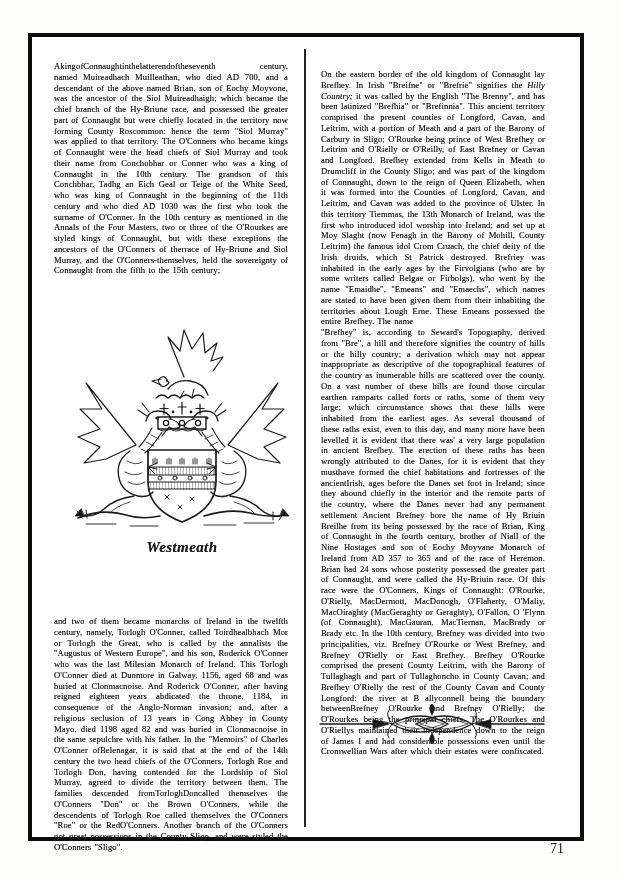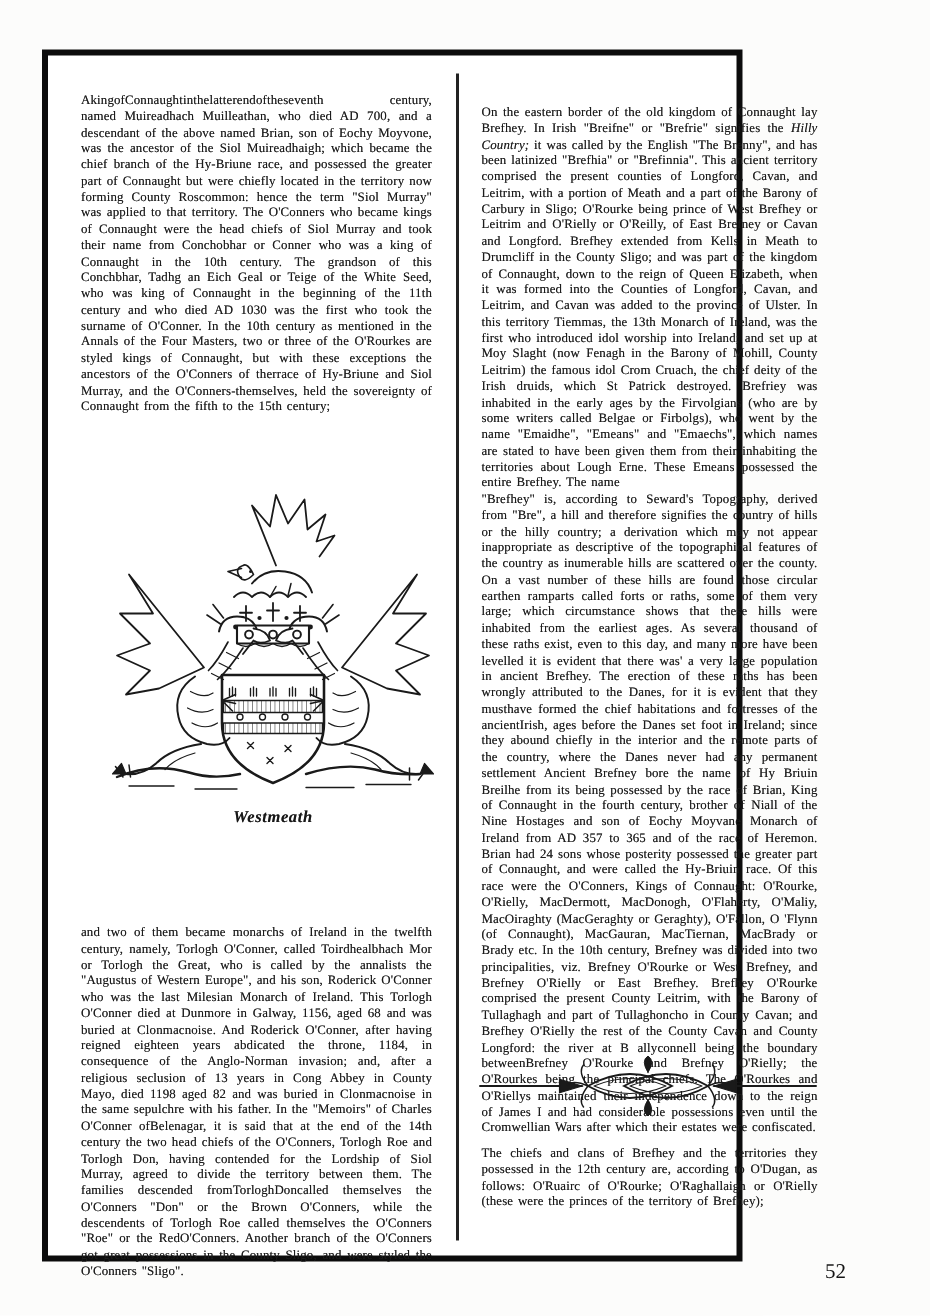--- a/index.html
+++ b/index.html
@@ -4,21 +4,21 @@
 <style>
   html,body { margin:0; padding:0; }
   body {
     width:620px; height:877px; position:relative;
     background:#fcfcfb;
     font-family:"Liberation Serif", serif;
     color:#1a1a1a;
   }
   .frame {
     position:absolute; left:28px; top:33px;
-    width:467px; height:808px;
+    width:556px; height:808px;
     border:4.5px solid #0c0c0c;
     background:#ffffff;
     box-sizing:border-box;
   }
   .col-divider {
     position:absolute; left:272px; top:12px;
     width:1.6px; height:778px; background:#222;
   }
   .para {
     position:absolute;
@@ -32,21 +32,21 @@
   #left-para1 { left:22px; top:24px;  width:234px; }
   #left-para2 { left:22px; top:542px; width:234px;margin-top:37px; }
   #right-para1 { left:289px; top:32px; width:224px; }
   #right-para2 { left:289px; top:726px; width:224px; }
   .crest-block {
     position:absolute; left:40px; top:288px; width:220px;
     text-align:center;
   }
   .crest-caption {
     margin-top:2px;
-    font-size:11px; font-style:italic; font-weight:bold;
+    font-size:15px; font-style:italic; font-weight:bold;
     letter-spacing:0.4px; color:#171717;
     text-shadow:0 0 0.3px rgba(20,20,20,0.6);
   }
   .ornament {
     position:absolute; left:286px; top:666px; width:228px; height:42px;
   }
   .page-number {
     position:absolute; left:550px; top:841px;
     font-size:14px; color:#141414;
   }
@@ -163,19 +163,16 @@
         <path d="M74,21 q28,-16 56,0 q-28,16 -56,0 z"></path>
         <path d="M98,21 q28,-16 56,0 q-28,16 -56,0 z"></path>
         <path d="M78,21 q24,-10 48,0 M78,21 q24,10 48,0 M102,21 q24,-10 48,0 M102,21 q24,10 48,0" stroke-width="0.7"></path>
         <path d="M114,12 q-5,-8 0,-11 q5,3 0,11 z M114,30 q-5,8 0,11 q5,-3 0,-11 z" fill="#1a1a1a" stroke-width="0.6"></path>
         <path d="M74,21 q-7,-9 -3,-14 M74,21 q-9,-4 -14,-1 M74,21 q-7,9 -3,14" stroke-width="1"></path>
         <path d="M154,21 q7,-9 3,-14 M154,21 q9,-4 14,-1 M154,21 q7,9 3,14" stroke-width="1"></path>
       </g>
     </svg>
   </div>
 
-  <div class="para" id="right-para2">
-    <p>The chiefs and clans of Brefhey and the territories they possessed in the 12th century are, according to O'Dugan, as follows: O'Ruairc of O'Rourke; O'Raghallaigh or O'Rielly (these were the princes of the territory of Brefney);</p>
-  </div>
 
 </div>
 
-<div class="page-number">52</div>
+<div class="page-number">71</div>
 
 </body></html>

